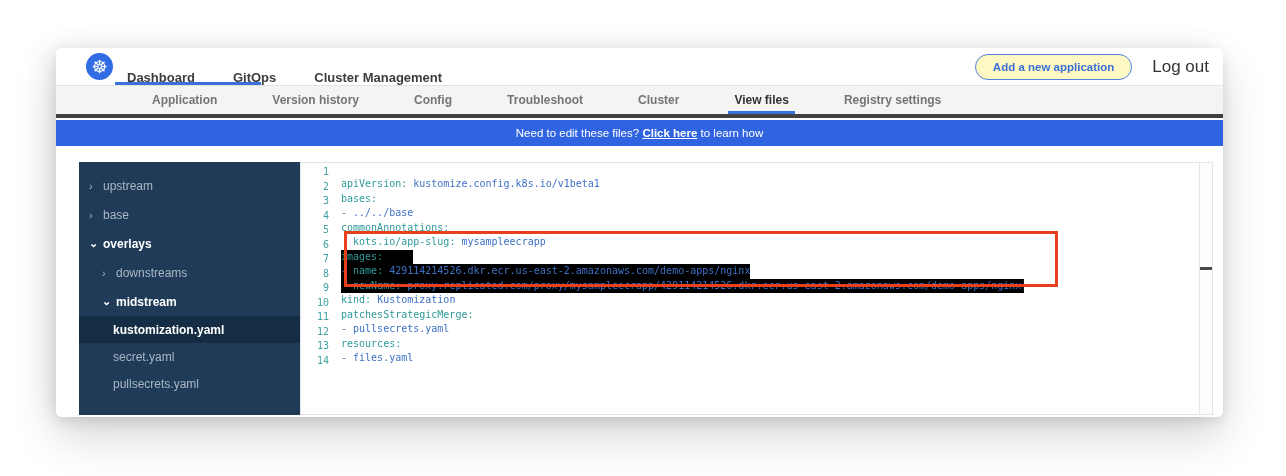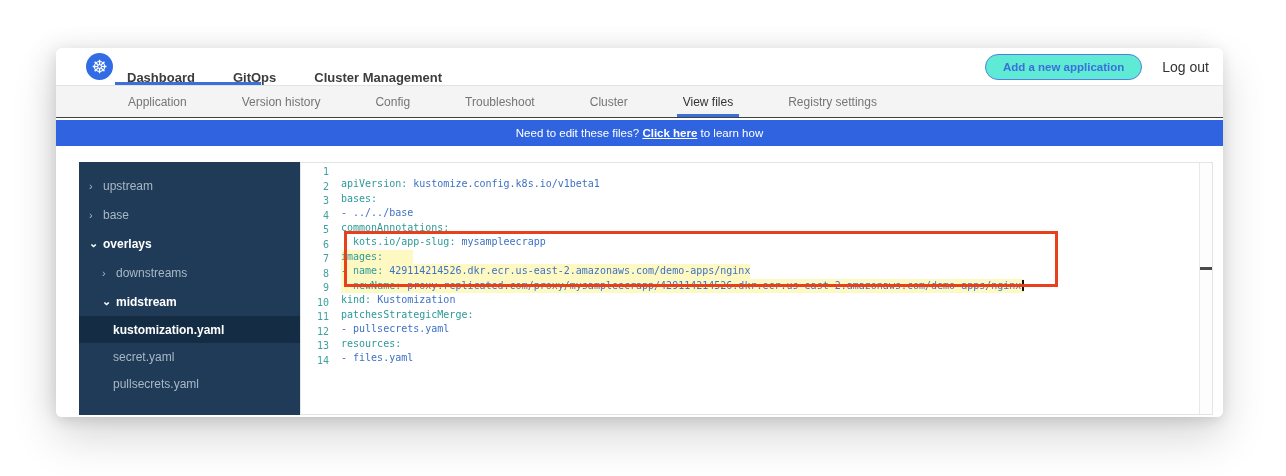--- a/index.html
+++ b/index.html
@@ -17,29 +17,29 @@
     background:#fff; border-bottom:1px solid #e3e3e3; }
   .logo { width:27px; height:27px; border-radius:50%; background:#326ce5;
     color:#fff; display:flex; align-items:center; justify-content:center;
     font-size:18px; line-height:1; margin-right:14px; flex:none; }
   .main-nav { display:flex; align-items:flex-end; height:100%; }
   .nav-item { position:relative; display:flex; align-items:center; margin-right:38px;
     font-size:13px; font-weight:bold; color:#3c3c3c; cursor:pointer; white-space:nowrap; }
   .nav-item.active::after { content:""; position:absolute; left:-12px; bottom:0;
     width:146px; height:3px; background:#3b6fd9; }
   .topnav-right { margin-left:auto; display:flex; align-items:center; }
-  .add-app-btn { background:#5eead4; border:1px solid #527fe0; color:#3b6fd9;
+  .add-app-btn { background:#fef9c3; border:1px solid #527fe0; color:#3b6fd9;
     font-family:"Liberation Sans",sans-serif; font-weight:bold; font-size:11.5px;
     padding:6px 17px; border-radius:15px; cursor:pointer; white-space:nowrap; }
-  .logout { margin-left:20px; font-size:14px; color:#333; cursor:pointer; white-space:nowrap; }
+  .logout { margin-left:20px; font-size:17px; color:#333; cursor:pointer; white-space:nowrap; }
 
   
   .subnav { position:absolute; left:0; top:38px; width:100%; height:32px;
-    background:#f4f4f4; border-bottom:1px solid #404040;
-    display:flex; align-items:stretch; padding-left:72px; }
+    background:#f4f4f4; border-bottom:4px solid #404040;
+    display:flex; align-items:stretch; padding-left:96px;font-weight:bold; }
   .subnav-item { position:relative; display:flex; align-items:center; margin-right:55px;
     font-size:12px; color:#757575; cursor:pointer; white-space:nowrap; }
   .subnav-item.active { color:#333; }
   .subnav-item.active::after { content:""; position:absolute; left:-6px; right:-6px;
     bottom:0; height:3px; background:#3b6fd9; }
 
   
   .banner { position:absolute; left:0; top:72px; width:100%; height:26px;
     background:#3063df; color:#fff; font-size:11.5px; line-height:26px; text-align:center; }
   .banner a.bl { color:#fff; font-weight:bold; text-decoration:underline; cursor:pointer; }
@@ -63,21 +63,21 @@
   
   .editor { position:absolute; left:244px; top:16px; width:913px; height:253px;
     background:#fff; border:1px solid #e4e4e4;
     font-family:"DejaVu Sans Mono", monospace; font-size:10px; overflow:hidden; }
   .code { padding-top:2px; }
   .cl { display:flex; height:14.5px; line-height:14.5px; }
   .ln { flex:none; width:40px; padding-right:12px; text-align:right; color:#3fa2a0;
     user-select:none; }
   .lc { white-space:pre;margin-top:12px; }
   .seg { white-space:pre; display:inline-block; }
-  .seg.sel { background:#fef9c3; }
+  .seg.sel { background:#000000; }
   .tok-k { color:#2d9a99; }
   .tok-v { color:#3e71c4; }
   .cursor { display:inline-block; width:2px; height:11px; background:#111;
     vertical-align:text-bottom; margin-left:1px; }
 
   .scrollbar-col { position:absolute; right:0; top:0; bottom:0; width:13px;
     border-left:1px solid #e8e8e8; background:#fdfdfd; }
   .scroll-thumb { position:absolute; top:104px; left:0; width:12px; height:3px; background:#4a4a4a; }
 
   

